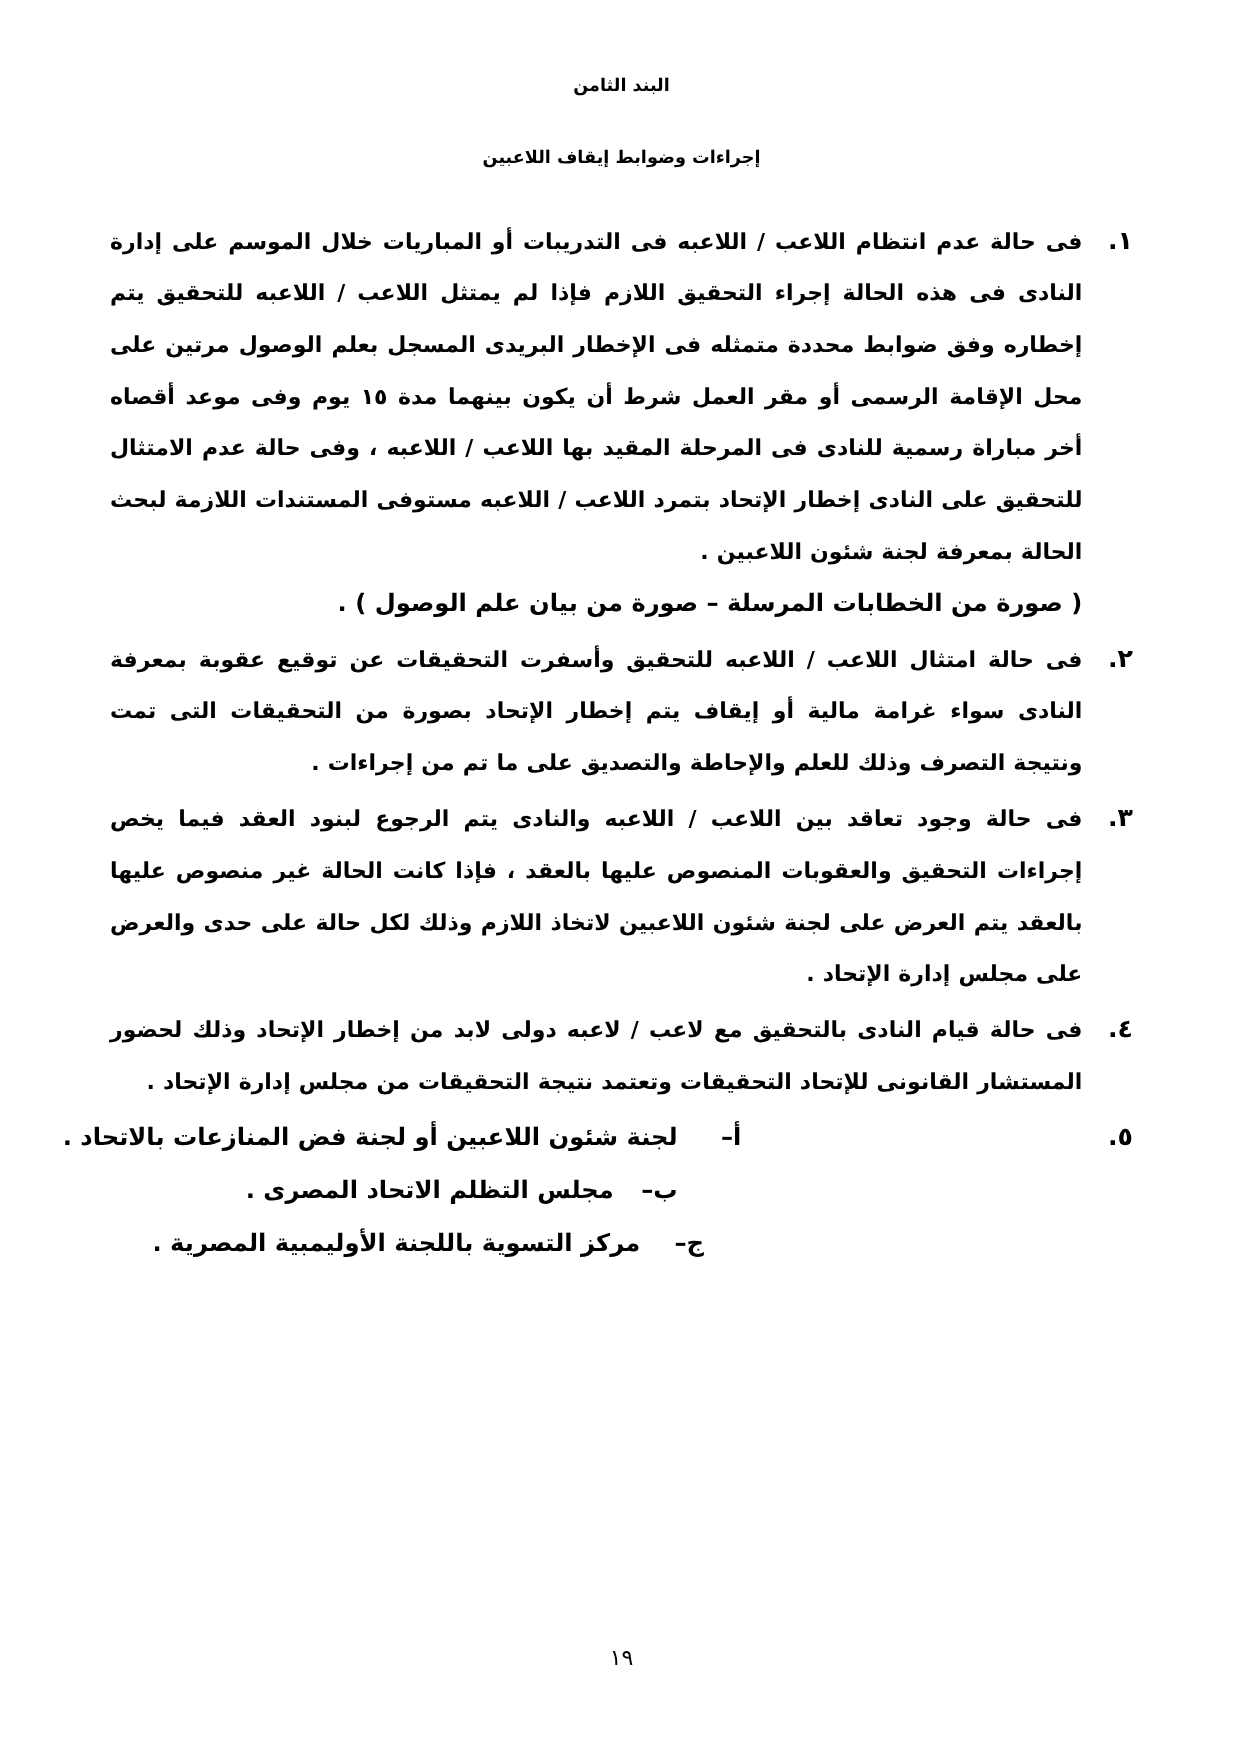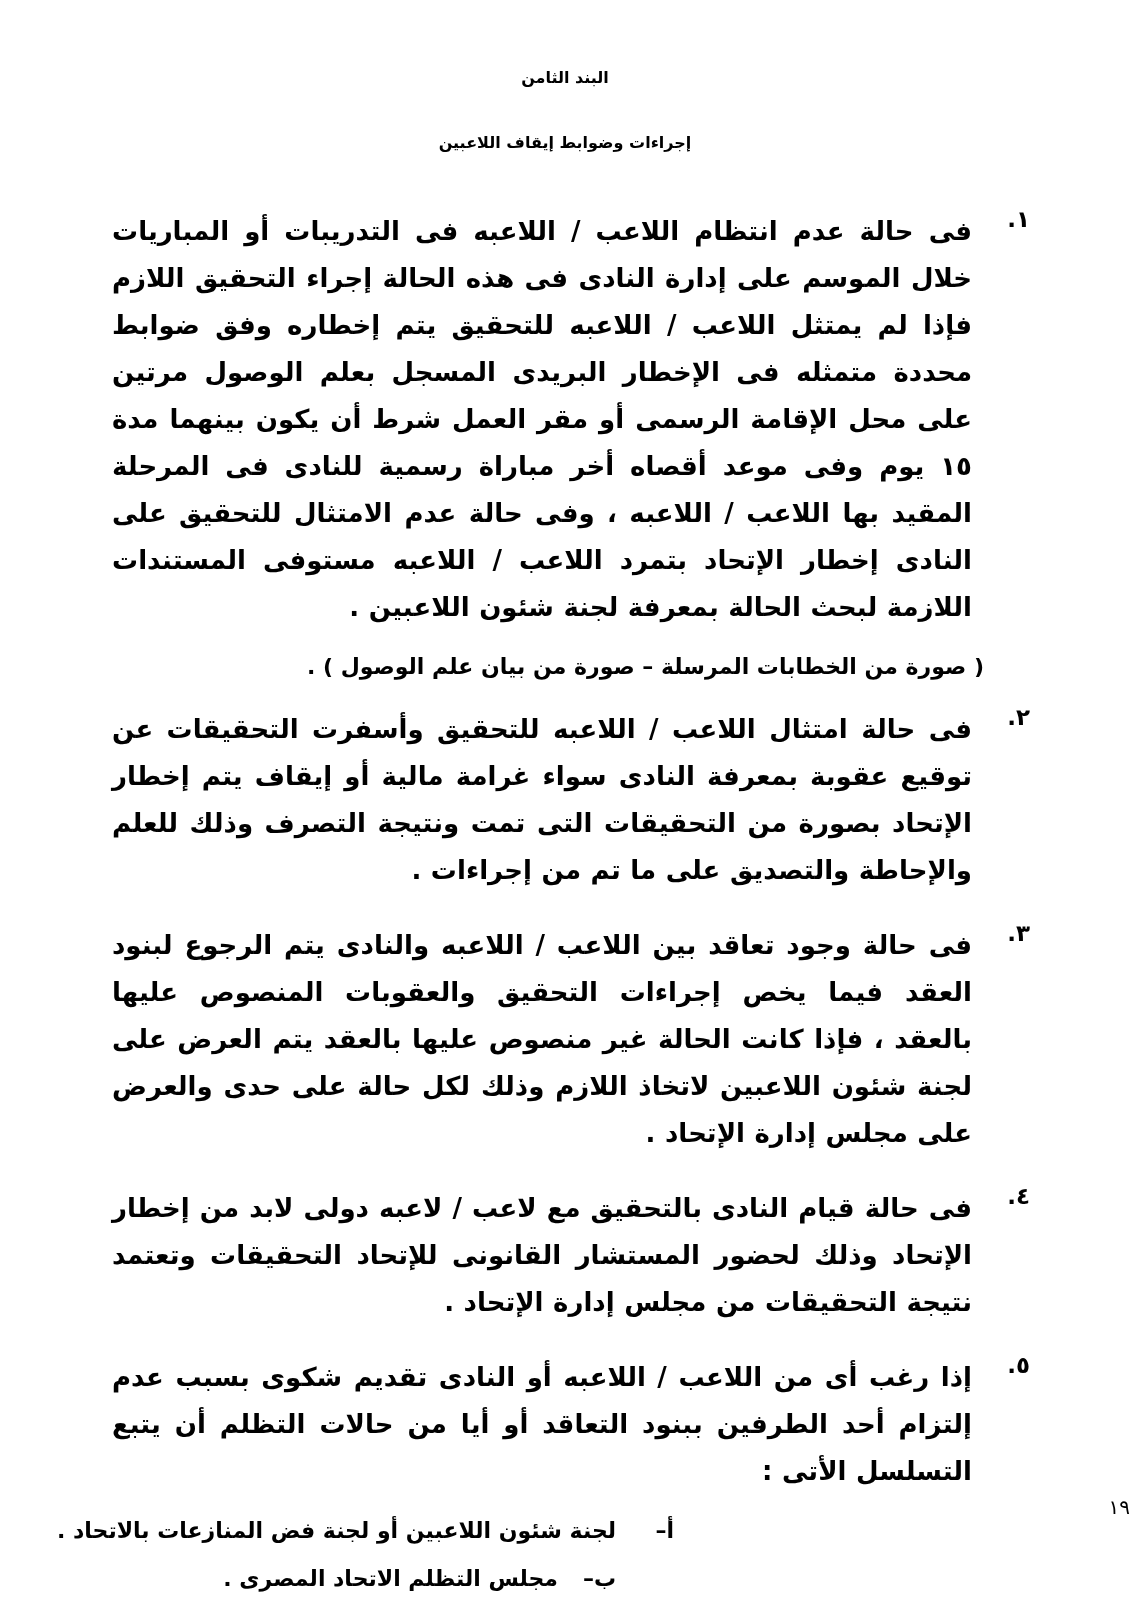--- a/index.html
+++ b/index.html
@@ -68,28 +68,28 @@
     box-sizing: border-box;
     white-space: nowrap;
   }
 
   .item-body {
     flex: 1 1 auto;
     min-width: 0;
   }
 
   .item-text {
-    font-size: 26px;
+    font-size: 20px;
     font-weight: bold;
     line-height: 47px;
     text-align: justify;
     text-align-last: right;
     text-justify: inter-word;
     word-spacing: 0.02em;
-    margin: 12px;
+    margin: 0;
   }
 
   .item-note {
     font-size: 22px;
     font-weight: bold;
     line-height: 47px;
     text-align: right;
     margin: 0;
     padding-left: 40px;
   }
@@ -126,21 +126,21 @@
 
   .sub-row-a  { padding-left: 10px;  justify-content: flex-start; padding-right: 310px; }
   .sub-row-b  { padding-left: 10px;  justify-content: flex-start; padding-right: 368px; }
   .sub-row-c  { padding-left: 10px;  justify-content: flex-start; padding-right: 344px; }
 
   .page-number {
     position: absolute;
     left: 0;
     right: 0;
     top: 1495px;
-    text-align: right;
+    text-align: center;
     font-size: 20px;
     font-weight: normal;
     direction: rtl;
   }
 </style>
 </head>
 <body>
 
 <div class="page">
 
@@ -175,21 +175,20 @@
     <li class="body-item">
       <span class="item-marker">٤.</span>
       <div class="item-body">
         <p class="item-text">فى حالة قيام النادى بالتحقيق مع لاعب / لاعبه  دولى لابد من إخطار الإتحاد وذلك لحضور المستشار القانونى للإتحاد التحقيقات وتعتمد نتيجة التحقيقات من مجلس إدارة الإتحاد  .</p>
       </div>
     </li>
 
     <li class="body-item">
       <span class="item-marker">٥.</span>
       <div class="item-body">
-        <p class="item-text">إذا رغب أى من اللاعب / اللاعبه  أو النادى تقديم شكوى بسبب عدم إلتزام أحد الطرفين ببنود التعاقد أو أيا من حالات التظلم أن يتبع التسلسل الأتى :</p>
 
         <ol class="sub-list">
           <li class="sub-item sub-row-a">
             <span class="sub-marker">أ–</span>
             <span class="sub-text">لجنة شئون اللاعبين أو لجنة فض  المنازعات بالاتحاد .</span>
           </li>
           <li class="sub-item sub-row-b">
             <span class="sub-marker">ب–</span>
             <span class="sub-text">مجلس التظلم الاتحاد المصرى .</span>
           </li>

